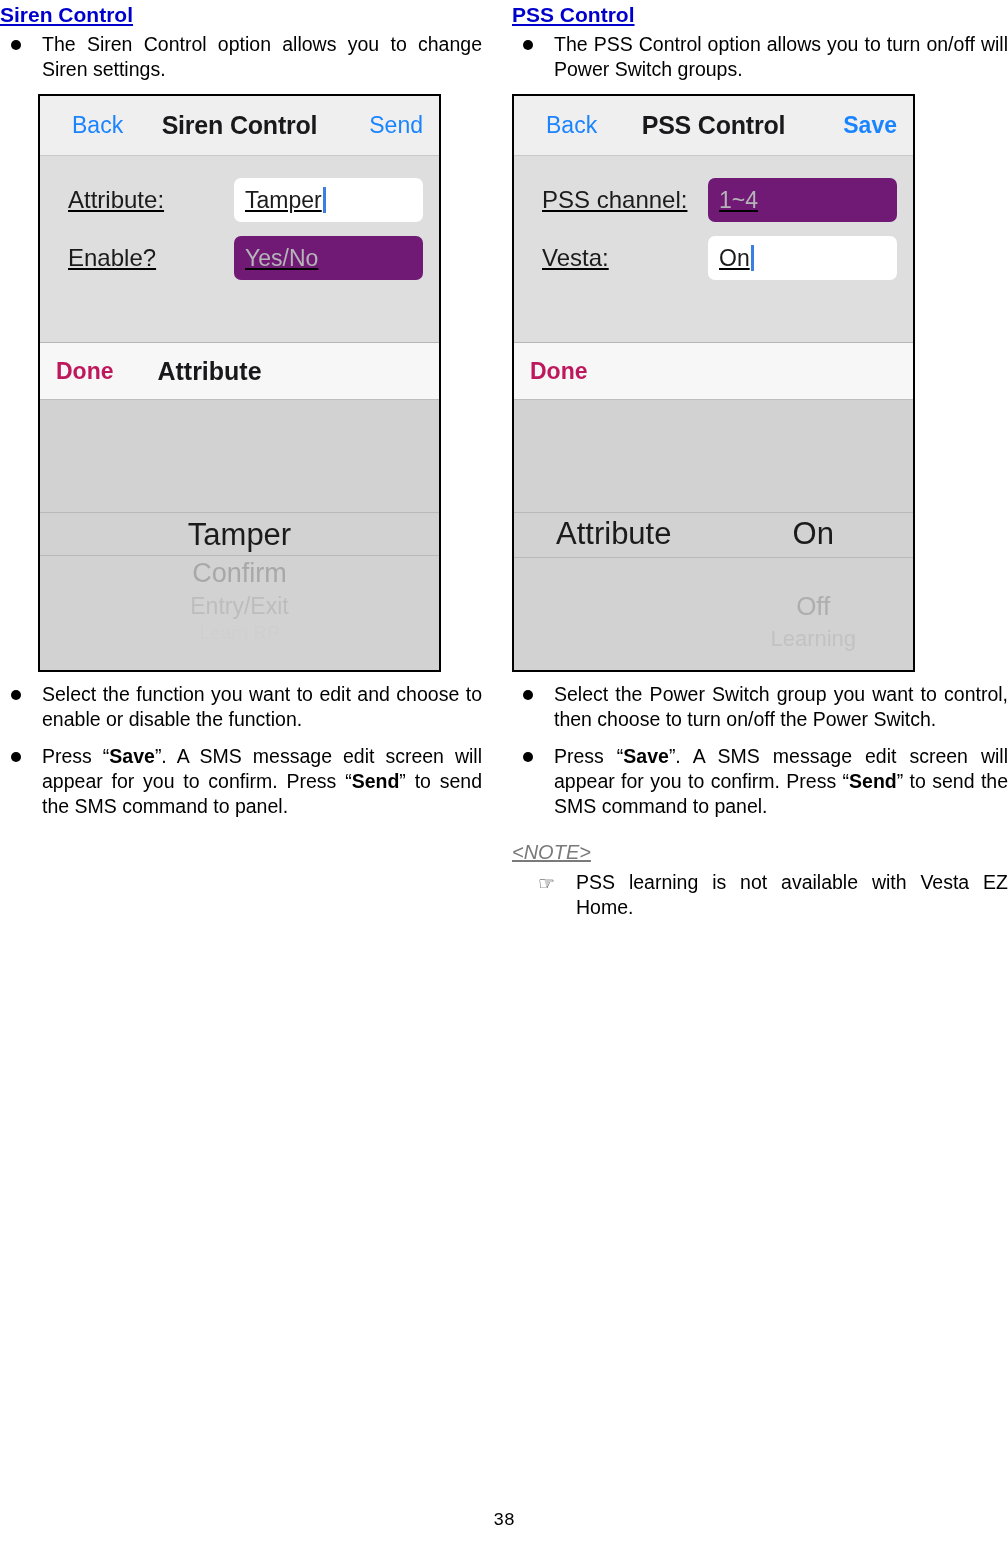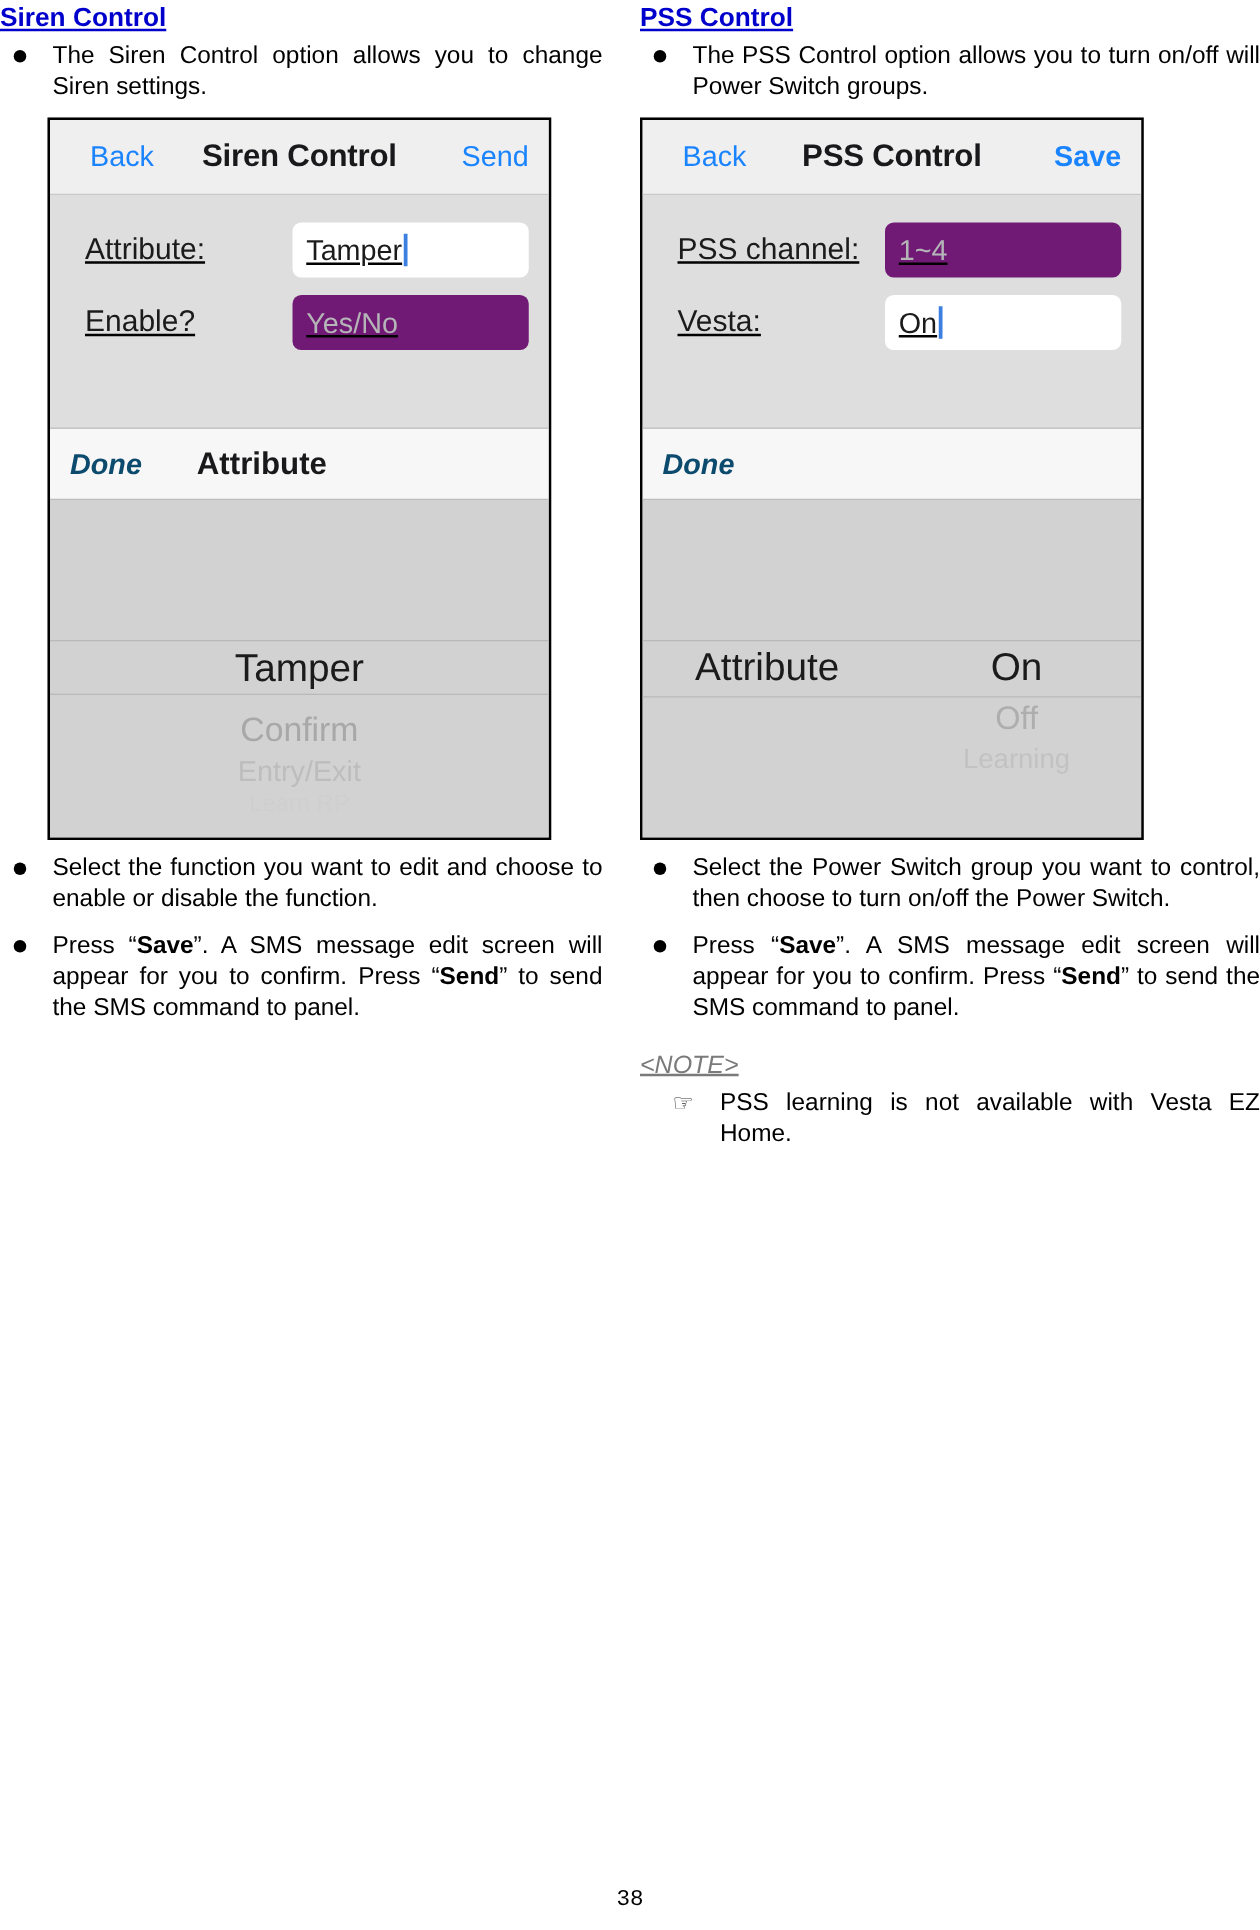--- a/index.html
+++ b/index.html
@@ -191,22 +191,21 @@
     display: flex;
     align-items: center;
     position: relative;
     box-sizing: border-box;
   }
   .picker-done {
     position: absolute;
     left: 16px;
     font-size: 23px;
     font-weight: bold;
-    color: #0c4a6e;
-    font-style: italic;
+    color: #be185d;
   }
   .picker-title {
     width: 100%;
     text-align: center;
     font-size: 25px;
     font-weight: bold;
     color: #19191b;
     padding-right: 60px;
     box-sizing: border-box;
   }
@@ -233,21 +232,20 @@
     font-size: 31px;
     color: #1b1b1b;
     height: 44px;
     line-height: 44px;
   }
   .picker-row.r2 {
     font-size: 27px;
     color: #a8a8a8;
     height: 35px;
     line-height: 35px;
-    margin-top: 11px;
   }
   .picker-row.r3 {
     font-size: 23px;
     color: #bdbdbd;
     height: 30px;
     line-height: 30px;
   }
   .picker-row.r4 {
     font-size: 19px;
     color: #cfcfcf;
@@ -268,21 +266,21 @@
     height: 44px;
     border-top: 1px solid #b9b9b9;
     border-bottom: 1px solid #b9b9b9;
     pointer-events: none;
   }
   .pc-item {
     text-align: center;
     box-sizing: border-box;
   }
   .pc-item.selected { font-size: 31px; color: #1b1b1b; height: 44px; line-height: 44px; }
-  .pc-item.r2 { font-size: 26px; color: #aeaeae; height: 36px; line-height: 36px; }
+  .pc-item.r2 { font-size: 26px; color: #aeaeae; height: 36px; line-height: 36px; margin-top: 32px; }
   .pc-item.r3 { font-size: 22px; color: #c2c2c2; height: 30px; line-height: 30px; }
 
   
   .page-number {
     position: absolute;
     bottom: 14px;
     left: 0;
     width: 1008px;
     text-align: center;
     font-size: 18px;

